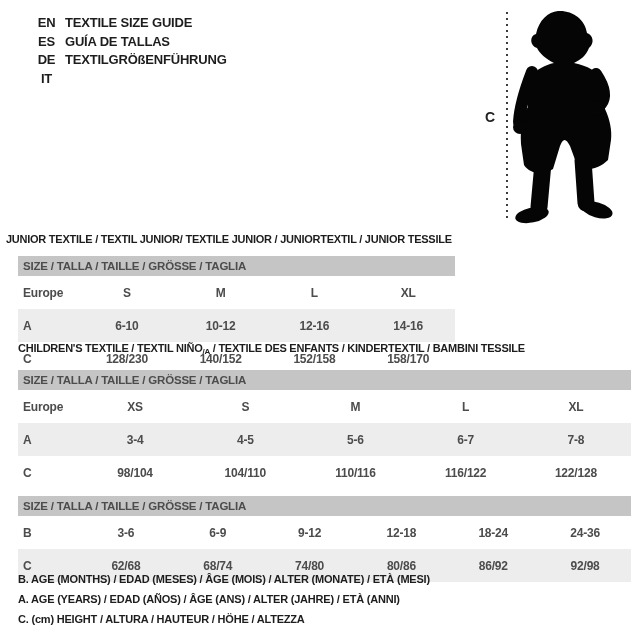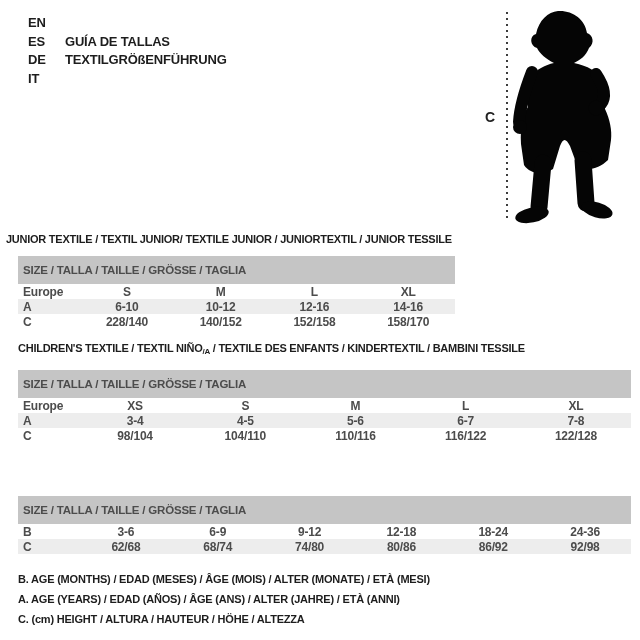--- a/index.html
+++ b/index.html
@@ -2,54 +2,55 @@
 <html style="--page_bg: #ffffff; --header_bar: #c5c5c5; --row_alt: #ededed; --table_text: #4c4c4c; --title_text: #1d1d1d;"><head>
 <meta charset="utf-8">
 <style>
   html,body{margin:0;padding:0;background:#fff;}
   #canvas{
     position:relative;width:640px;height:640px;background:var(--page_bg,#ffffff);
     font-family:"Liberation Sans",sans-serif;font-weight:700;overflow:hidden;
   }
   
   .langs{position:absolute;left:28px;top:13px;}
-  .lang-row{display:flex;height:18.7px;align-items:center;font-size:13px;letter-spacing:-0.2px;color:var(--title_text,#1d1d1d);}
+  .lang-row{display:flex;height:18.7px;align-items:center;font-size:13px;letter-spacing:-0.2px;color:var(--title_text,#1d1d1d);text-align:center;}
   .lang-code{width:37px;flex:0 0 37px;}
   
   .dash-line{
     position:absolute;left:506px;top:12px;width:2px;height:210px;
     background:repeating-linear-gradient(to bottom,#3c3c3c 0 2.2px,transparent 2.2px 6px);
   }
   .measure-label{position:absolute;left:485px;top:109px;font-size:14px;color:#222;}
   .baby-svg{position:absolute;left:506px;top:8px;}
   
   .sec-title{position:absolute;font-size:11px;letter-spacing:-0.25px;color:var(--title_text,#1d1d1d);white-space:nowrap;}
   .sec-title .subscript{font-size:8px;vertical-align:-2px;}
   .sec-title.two-line{white-space:normal;line-height:15.5px;width:585px;}
   
   table{position:absolute;border-collapse:collapse;table-layout:fixed;}
   col.c-label{width:62px;}
   th.bar{
     background:var(--header_bar,#c5c5c5);color:var(--table_text,#4c4c4c);
-    text-align:left;font-size:11.5px;font-weight:700;height:28px;padding:0 0 0 5px;letter-spacing:-0.2px;
+    text-align:left;font-size:11.5px;font-weight:700;height:20px;padding:0 0 0 5px;letter-spacing:-0.2px;
   }
-  td{font-size:12px;font-weight:700;color:var(--table_text,#4c4c4c);text-align:center;height:15px;padding:0;letter-spacing:-0.2px;}
+  td{font-size:12px;font-weight:700;color:var(--table_text,#4c4c4c);text-align:center;height:33px;padding:0;letter-spacing:-0.2px;}
   td.rowlabel{text-align:left;padding-left:5px;}
   tr.shaded td{background:var(--row_alt,#ededed);}
   
   .footnotes{position:absolute;left:18px;top:570px;font-size:11px;letter-spacing:-0.2px;line-height:19.8px;color:var(--title_text,#1d1d1d);}
 </style>
 </head>
 <body>
 
 <div id="canvas">
 
   <div class="langs">
     <div class="lang-row">
       <span class="lang-code">EN</span>
+      <span class="lang-label">TEXTILE SIZE GUIDE</span>
     </div>
     <div class="lang-row">
       <span class="lang-code">ES</span>
       <span class="lang-label">GUÍA DE TALLAS</span>
     </div>
     <div class="lang-row">
       <span class="lang-code">DE</span>
       <span class="lang-label">TEXTILGRÖßENFÜHRUNG</span>
     </div>
     <div class="lang-row">
@@ -122,21 +123,21 @@
         </tr>
         <tr class="shaded">
           <td class="rowlabel">A</td>
           <td>6-10</td>
           <td>10-12</td>
           <td>12-16</td>
           <td>14-16</td>
         </tr>
         <tr>
           <td class="rowlabel">C</td>
-          <td>228/140</td>
+          <td>128/230</td>
           <td>140/152</td>
           <td>152/158</td>
           <td>158/170</td>
         </tr>
       </tbody>
   </table>
 
   <div class="sec-title" style="left:18px;top:342px"><span>CHILDREN'S TEXTILE / TEXTIL NIÑO</span><span class="subscript">/A</span><span> / TEXTILE DES ENFANTS / KINDERTEXTIL / BAMBINI TESSILE</span></div>
   <table style="left:18px;top:370px;width:613px">
     <colgroup>

